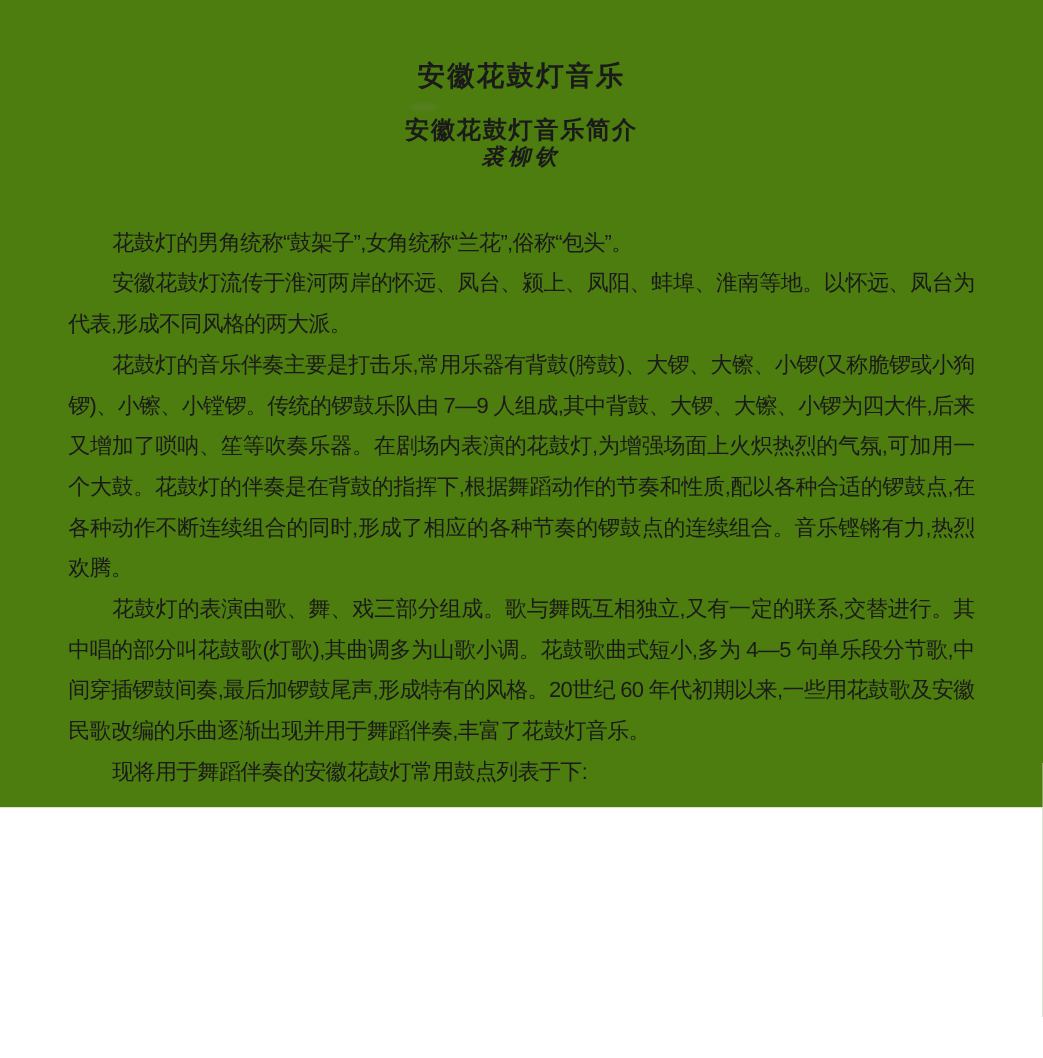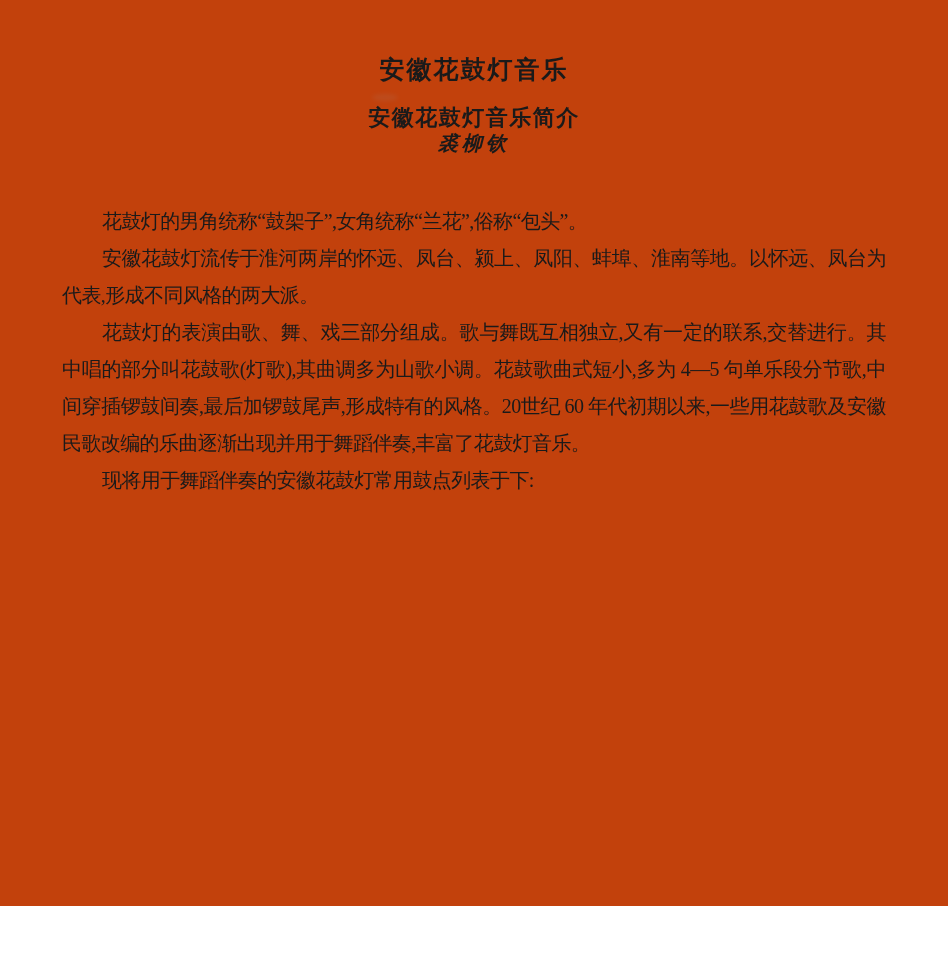--- a/index.html
+++ b/index.html
@@ -3,24 +3,24 @@
 <meta charset="utf-8">
 <style>
   html, body {
     margin: 0;
     padding: 0;
     background: #ffffff;
   }
   .page {
     position: relative;
     width: 948px;
-    height: 906px;
-    background: #c2410c;
+    height: 734px;
+    background: #4d7c0f;
     color: #1a1a1a;
-    font-family: Liberation Serif, serif;
+    font-family: Liberation Sans, sans-serif;
     overflow: hidden;
   }
   .doc-title {
     margin: 0;
     padding-top: 54px;
     text-align: center;
     font-size: 25px;
     line-height: 31px;
     font-weight: 700;
     letter-spacing: 2px;
@@ -69,20 +69,21 @@
 
   <h1 class="doc-title">安徽花鼓灯音乐</h1>
 
   <h2 class="doc-subtitle">安徽花鼓灯音乐简介</h2>
 
   <div class="doc-author">裘柳钦</div>
 
   <div class="doc-content">
     <p>花鼓灯的男角统称“鼓架子”,女角统称“兰花”,俗称“包头”。</p>
     <p>安徽花鼓灯流传于淮河两岸的怀远、凤台、颍上、凤阳、蚌埠、淮南等地。以怀远、凤台为代表,形成不同风格的两大派。</p>
+    <p>花鼓灯的音乐伴奏主要是打击乐,常用乐器有背鼓(胯鼓)、大锣、大镲、小锣(又称脆锣或小狗锣)、小镲、小镗锣。传统的锣鼓乐队由 7—9 人组成,其中背鼓、大锣、大镲、小锣为四大件,后来又增加了唢呐、笙等吹奏乐器。在剧场内表演的花鼓灯,为增强场面上火炽热烈的气氛,可加用一个大鼓。花鼓灯的伴奏是在背鼓的指挥下,根据舞蹈动作的节奏和性质,配以各种合适的锣鼓点,在各种动作不断连续组合的同时,形成了相应的各种节奏的锣鼓点的连续组合。音乐铿锵有力,热烈欢腾。</p>
     <p>花鼓灯的表演由歌、舞、戏三部分组成。歌与舞既互相独立,又有一定的联系,交替进行。其中唱的部分叫花鼓歌(灯歌),其曲调多为山歌小调。花鼓歌曲式短小,多为 4—5 句单乐段分节歌,中间穿插锣鼓间奏,最后加锣鼓尾声,形成特有的风格。20世纪 60 年代初期以来,一些用花鼓歌及安徽民歌改编的乐曲逐渐出现并用于舞蹈伴奏,丰富了花鼓灯音乐。</p>
     <p>现将用于舞蹈伴奏的安徽花鼓灯常用鼓点列表于下:</p>
   </div>
 
   <div class="scan-artifact artifact-1"></div>
   <div class="scan-artifact artifact-2"></div>
 
 </div>
 
 </body></html>

